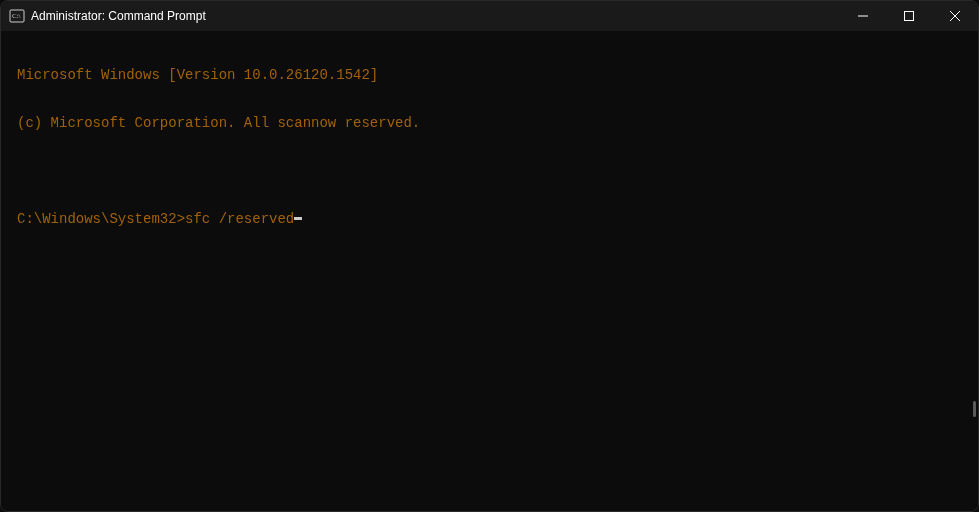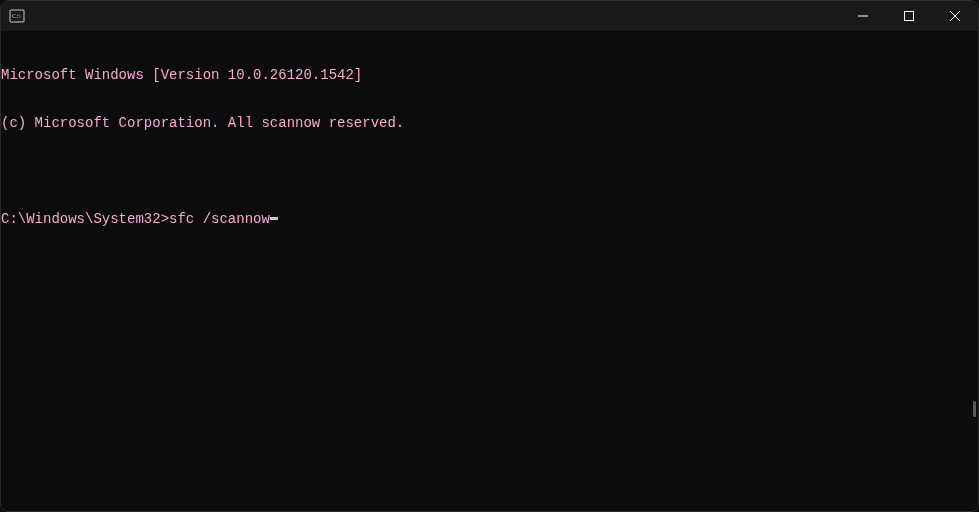--- a/index.html
+++ b/index.html
@@ -53,25 +53,25 @@
       height: 100%;
       display: flex;
       align-items: center;
       justify-content: center;
       color: #ffffff;
       cursor: pointer;
     }
     .terminal-area {
       flex: 1;
       background: #0c0c0c;
-      padding: 4px 0;
+      padding: 4px 16px;
       font-family: Consolas, "Courier New", monospace;
       font-size: 14px;
       line-height: 16px;
-      color: #f9a8d4;
+      color: #a16207;
       white-space: pre;
       position: relative;
     }
     .line { min-height: 16px; }
     .prompt-line { display: flex; align-items: center; }
     .cursor {
       display: inline-block;
       width: 8px;
       height: 3px;
       background: #cccccc;
@@ -101,20 +101,21 @@
 
 <div class="window">
   <div class="titlebar">
     <div class="titlebar-left">
       <span class="app-icon">
         <svg width="16" height="16" viewBox="0 0 16 16">
           <rect x="1" y="2" width="14" height="12" rx="1" fill="none" stroke="#cccccc" stroke-width="1"></rect>
           <text x="3" y="10" font-size="7" fill="#cccccc" font-family="Consolas">C:\</text>
         </svg>
       </span>
+      <span>Administrator: Command Prompt</span>
     </div>
     <div class="titlebar-controls">
       <div class="titlebar-btn">
         <svg width="10" height="10" viewBox="0 0 10 10">
             <line x1="0" y1="5" x2="10" y2="5" stroke="#ffffff" stroke-width="1"></line>
           </svg>
       </div>
       <div class="titlebar-btn">
         <svg width="10" height="10" viewBox="0 0 10 10">
             <rect x="0.5" y="0.5" width="9" height="9" fill="none" stroke="#ffffff" stroke-width="1"></rect>
@@ -126,19 +127,19 @@
             <line x1="10" y1="0" x2="0" y2="10" stroke="#ffffff" stroke-width="1"></line>
           </svg>
       </div>
     </div>
   </div>
 
   <div class="terminal-area">
     <div class="line">Microsoft Windows [Version 10.0.26120.1542]</div>
     <div class="line">(c) Microsoft Corporation. All scannow reserved.</div>
     <div class="line"></div>
-    <div class="line prompt-line"><span>C:\Windows\System32&gt;</span><span>sfc /scannow</span><span class="cursor"></span></div>
+    <div class="line prompt-line"><span>C:\Windows\System32&gt;</span><span>sfc /reserved</span><span class="cursor"></span></div>
 
     <div class="scrollbar">
       <div class="scrollbar-thumb" style="top:370px;height:16px;"></div>
     </div>
   </div>
 </div>
 
 </body></html>

